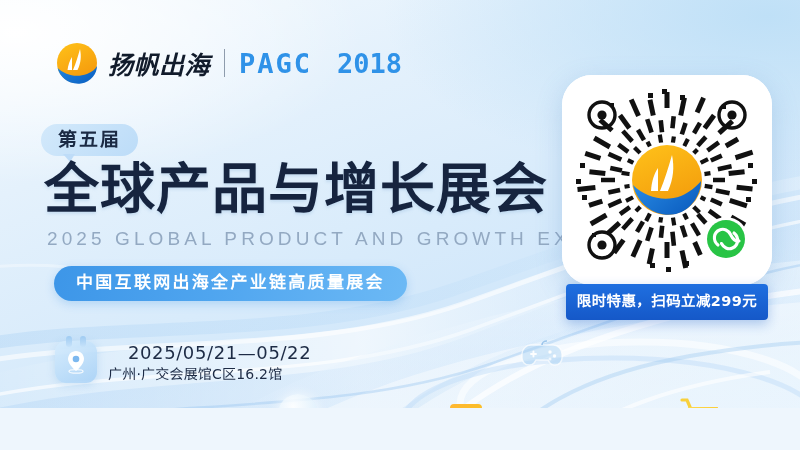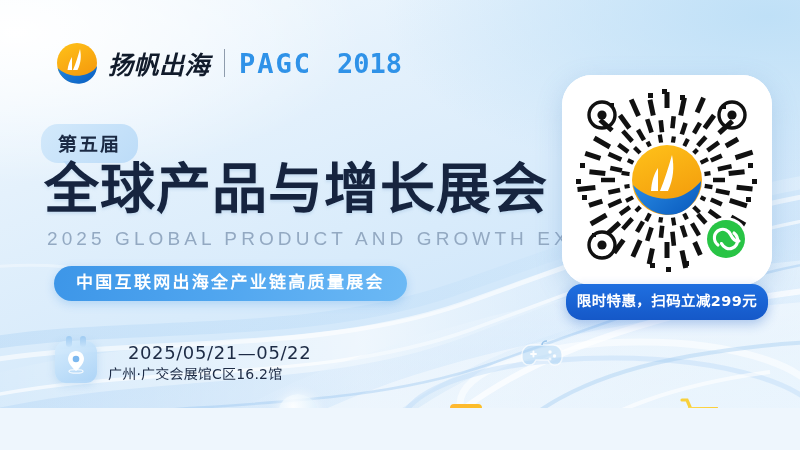--- a/index.html
+++ b/index.html
@@ -62,25 +62,25 @@
     color:#2f92e8; white-space:nowrap;
     display:flex; align-items:baseline; gap:25px;
   }
   .pagc .yr { letter-spacing:0px; }
 
   
   .edition-wrap { position:absolute; left:41px; top:124px; z-index:6; }
   .edition {
     position:relative;
     display:inline-block;
-    padding:12px 17px 6px;
+    padding:5px 17px 6px;
     border-radius:17px;
     background:linear-gradient(135deg,#d3e9fb 0%,#bcdcf8 100%);
     color:#1b2a44;
-    font-family:Liberation Mono, monospace;
+    font-family:Liberation Sans, sans-serif;
     font-size:19px; font-weight:700; letter-spacing:2px;
     line-height:1.12;
   }
   .edition::after{
     content:""; position:absolute; left:22px; bottom:-6px;
     border-left:7px solid transparent; border-right:5px solid transparent;
     border-top:8px solid #bedcf8;
   }
 
   
@@ -149,21 +149,21 @@
     background:#ffffff;
     box-shadow:0 8px 26px rgba(90,145,200,.28);
     overflow:hidden;
   }
   .qr-card svg { display:block; width:210px; height:210px; }
 
   .promo {
     position:absolute; left:566px; top:284px; z-index:7;
     width:202px;
     padding:7px 6px 8px;
-    border-radius:16px;
+    border-radius:4px;
     background:linear-gradient(180deg,#1f6fe0 0%,#1558c8 100%);
     color:#ffffff; text-align:center;
     font-family:"DejaVu Sans","Liberation Sans",sans-serif;
     font-size:14.5px; font-weight:700; line-height:1.42;
     letter-spacing:.4px;
     box-shadow:0 4px 12px rgba(30,95,200,.32);
   }
   .promo div { white-space:nowrap; }
 </style>
 </head>

